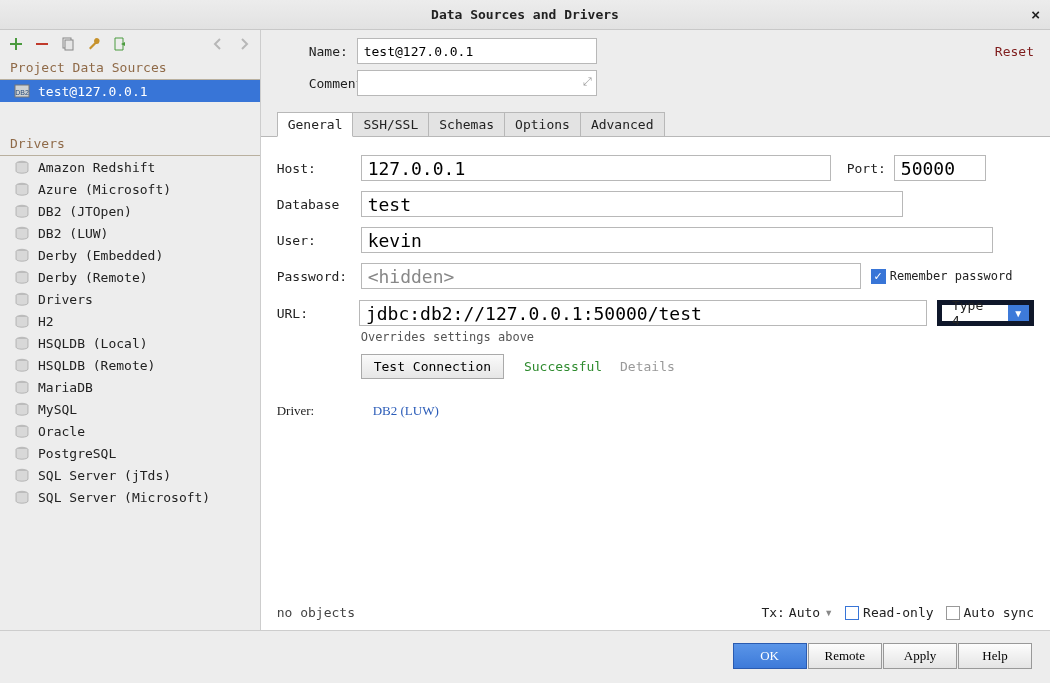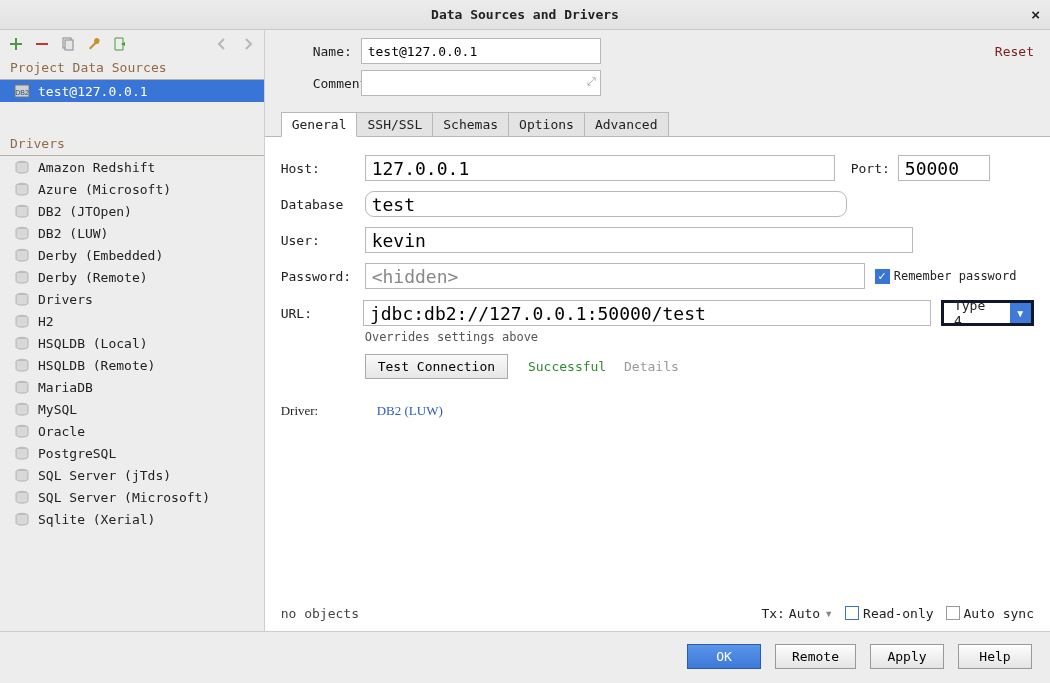--- a/index.html
+++ b/index.html
@@ -161,22 +161,22 @@
     height: 26px;
     border: 1px solid #b8b8b8;
     background: #fff;
     padding: 2px 6px;
     font-family: inherit;
     font-size: 18px;
   }
   .host-input { width: 470px; }
   .port-lbl { margin: 0 8px 0 16px; }
   .port-input { width: 92px; }
-  .db-input { width: 482px; border-radius: 9px; }
-  .user-input { width: 548px; }
+  .db-input { width: 542px; }
+  .user-input { width: 632px; }
   .pass-input { width: 500px; color: #888; }
   .remember {
     display: flex;
     align-items: center;
     gap: 4px;
     margin-left: 10px;
     font-size: 12px;
   }
   .chk {
     width: 15px; height: 15px;
@@ -185,21 +185,21 @@
     display: inline-flex;
     align-items: center;
     justify-content: center;
     color: #fff;
     font-size: 11px;
     font-family: sans-serif;
   }
   .url-input { width: 580px; }
   .type-sel {
     margin-left: 10px;
-    border: 3px solid #0f172a;
+    border: 5px solid #0f172a;
     height: 26px;
     display: inline-flex;
     align-items: center;
   }
   .type-sel .txt { padding: 0 10px; }
   .type-sel .arrow {
     background: #3d7ad9;
     color: #fff;
     width: 22px;
     height: 100%;
@@ -236,28 +236,29 @@
   .bottom-bar .pushright { margin-left: auto; display: flex; align-items: center; gap: 12px;}
   .tx { display: flex; align-items: center; gap: 4px; }
   .tri { font-size: 9px; color: #888; font-family: sans-serif; }
   .sm-chk {
     width: 14px; height: 14px;
     border: 1px solid #3875d7;
     display: inline-block;
     background: #fff;
   }
   .sm-chk.gray { border-color: #999; }
-  .opt { display: flex; align-items: flex-start; gap: 4px; }
+  .opt { display: flex; align-items: flex-end; gap: 4px; }
   .buttons {
     display: flex;
     justify-content: flex-end;
-    gap: 14px;
+    gap: 1px;
     padding: 12px 18px 14px 18px;
     background: #ededed;
     border-top: 1px solid #cdcdcd;
+    font-family: Liberation Serif, serif;
   }
   .btn {
     min-width: 74px;
     text-align: center;
     padding: 4px 16px;
     border: 1px solid #999;
     background: linear-gradient(#fdfdfd, #e4e4e4);
     font-family: inherit;
     font-size: 13px;
     cursor: pointer;
@@ -473,29 +474,20 @@
         </div>
         <div class="row">
           <span class="tiny-ico">
             <svg viewBox="0 0 16 16">
               <ellipse cx="8" cy="4" rx="6" ry="2.2" fill="#bcbcbc"></ellipse>
               <path d="M2 4v8c0 1.2 2.7 2.2 6 2.2s6-1 6-2.2V4" fill="#d8d8d8" stroke="#999" stroke-width="0.6"></path>
             </svg>
           </span>
           <span>SQL Server (Microsoft)</span>
         </div>
-        <div class="row">
-          <span class="tiny-ico">
-            <svg viewBox="0 0 16 16">
-              <ellipse cx="8" cy="4" rx="6" ry="2.2" fill="#bcbcbc"></ellipse>
-              <path d="M2 4v8c0 1.2 2.7 2.2 6 2.2s6-1 6-2.2V4" fill="#d8d8d8" stroke="#999" stroke-width="0.6"></path>
-            </svg>
-          </span>
-          <span>Sqlite (Xerial)</span>
-        </div>
       </div>
   </div>
 
   <div class="right">
     <div class="form-top">
       <div class="form-row">
         <span class="lbl">Name:</span>
         <input type="text" class="name-field" value="test@127.0.0.1" style="">
         <span class="reset-link">Reset</span>
       </div>

